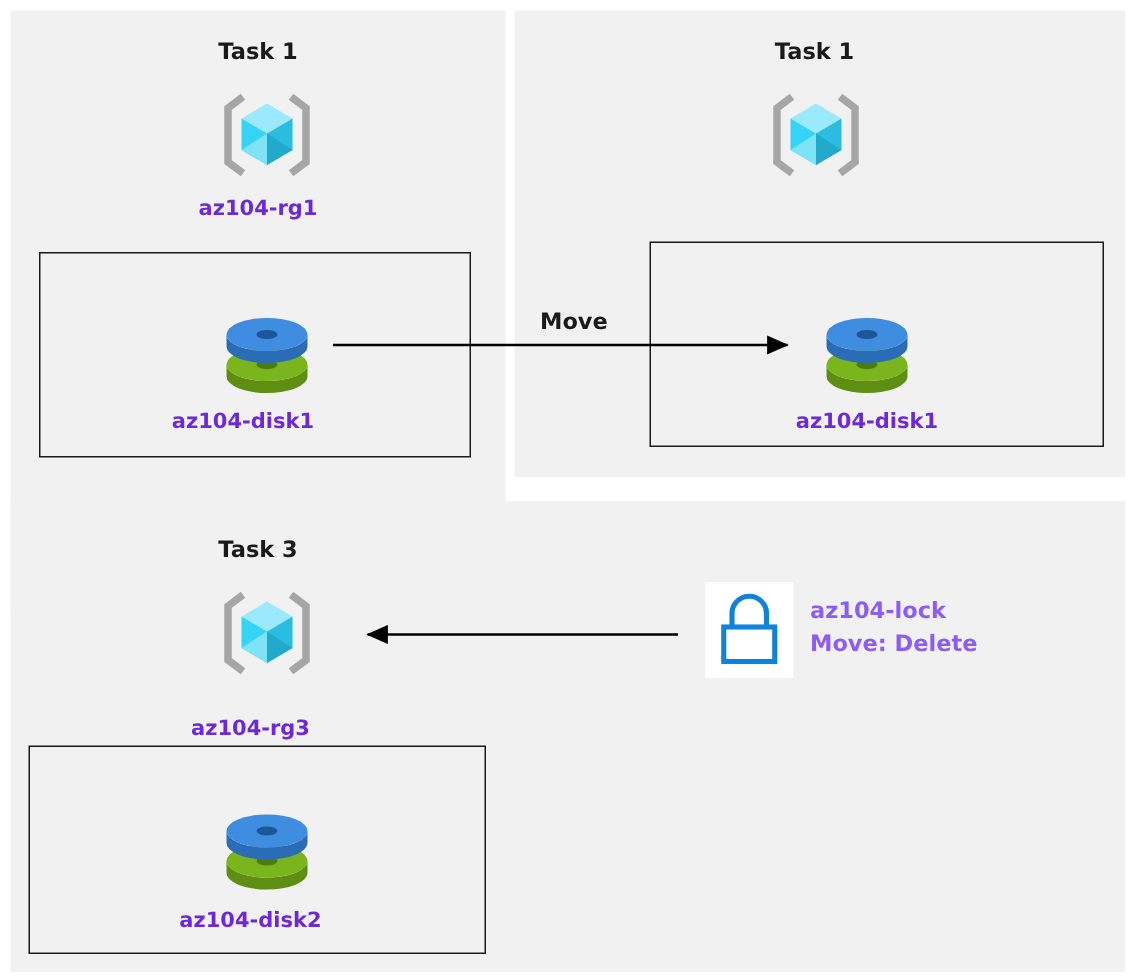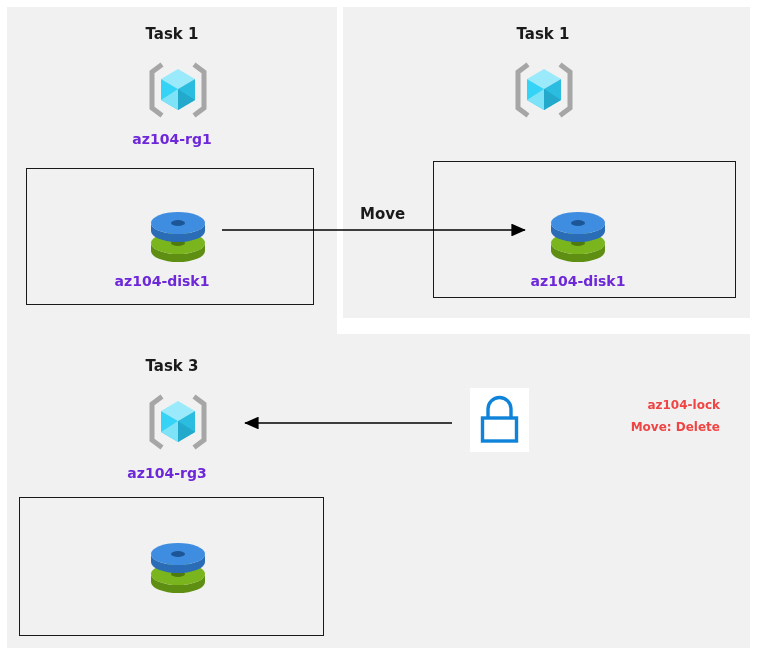--- a/index.html
+++ b/index.html
@@ -87,25 +87,25 @@
   #lock-card {
     position: absolute;
     left: 470px; top: 388px;
     width: 59px; height: 64px;
     background: #ffffff;
   }
   #lock-card svg { display: block; width: 59px; height: 64px; }
 
   .lock-text {
     position: absolute;
-    font-size: 12px;
-    font-weight: bold;
-    color: #ef4444;
-    white-space: nowrap;
-    text-align: right;
+    font-size: 15px;
+    font-weight: bold;
+    color: #8b5cf6;
+    white-space: nowrap;
+    text-align: left;
   }
 </style>
 </head>
 <body>
 
 <div class="panel" id="panel-task1">
   <div class="task-title" style="left:0; top:18px; width:330px;">Task 1</div>
 
   <div class="rg-icon" style="left:139px; top:55px;">
     <svg viewBox="0 0 64 56" xmlns="http://www.w3.org/2000/svg">
@@ -179,35 +179,36 @@
       <path d="M14 4 L6 10 L6 46 L14 52" fill="none" stroke="#a6a6a6" stroke-width="5" stroke-linecap="square" stroke-linejoin="miter"></path>
       <path d="M50 4 L58 10 L58 46 L50 52" fill="none" stroke="#a6a6a6" stroke-width="5" stroke-linecap="square" stroke-linejoin="miter"></path>
       <polygon points="32,7 49,17 32,27 15,17" fill="#9aeafc"></polygon>
       <polygon points="15,17 32,27 32,48 15,38" fill="#35d3f5"></polygon>
       <polygon points="49,17 49,38 32,48 32,27" fill="#2bbde0"></polygon>
       <polygon points="15,38 32,27 32,48" fill="#7fe3f8"></polygon>
       <polygon points="49,38 32,27 32,48" fill="#22a9cc"></polygon>
     </svg>
   </div>
 
-  <div class="rg-label" style="left:0; top:131px; width:320px;">az104-rg3</div>
+  <div class="rg-label" style="left:0; top:144px; width:320px;">az104-rg3</div>
 
   <div class="res-box" id="box-task3" style="left:12px; top:163px; width:305px; height:139px;"></div>
 
   <div class="disk-icon" style="left:136px; top:200px;">
     <svg viewBox="0 0 70 62" xmlns="http://www.w3.org/2000/svg">
       <path d="M8 40 a27 11 0 0 0 54 0 l0 8 a27 11 0 0 1 -54 0 z" fill="#5e8f12"></path>
       <ellipse cx="35" cy="40" rx="27" ry="11" fill="#7ab51d"></ellipse>
       <ellipse cx="35" cy="40" rx="7" ry="3" fill="#4f7a0e"></ellipse>
       <path d="M8 20 a27 11 0 0 0 54 0 l0 8 a27 11 0 0 1 -54 0 z" fill="#2a6cb5"></path>
       <ellipse cx="35" cy="20" rx="27" ry="11" fill="#3e8de0"></ellipse>
       <ellipse cx="35" cy="20" rx="7" ry="3" fill="#1d5697"></ellipse>
     </svg>
   </div>
 
+  <div class="disk-label" style="left:0; top:272px; width:320px;">az104-disk2</div>
 </div>
 
 <div id="lock-card">
   <svg viewBox="0 0 59 64" xmlns="http://www.w3.org/2000/svg">
     <path d="M18 30 L18 21 a11.5 11.5 0 0 1 23 0 L41 30" fill="none" stroke="#0f83d9" stroke-width="3.4"></path>
     <rect x="12.5" y="30" width="34" height="23" fill="none" stroke="#0f83d9" stroke-width="3.4"></rect>
   </svg>
 </div>
 
 <div class="lock-text" style="left:540px; top:398px; width:180px;">az104-lock</div>

